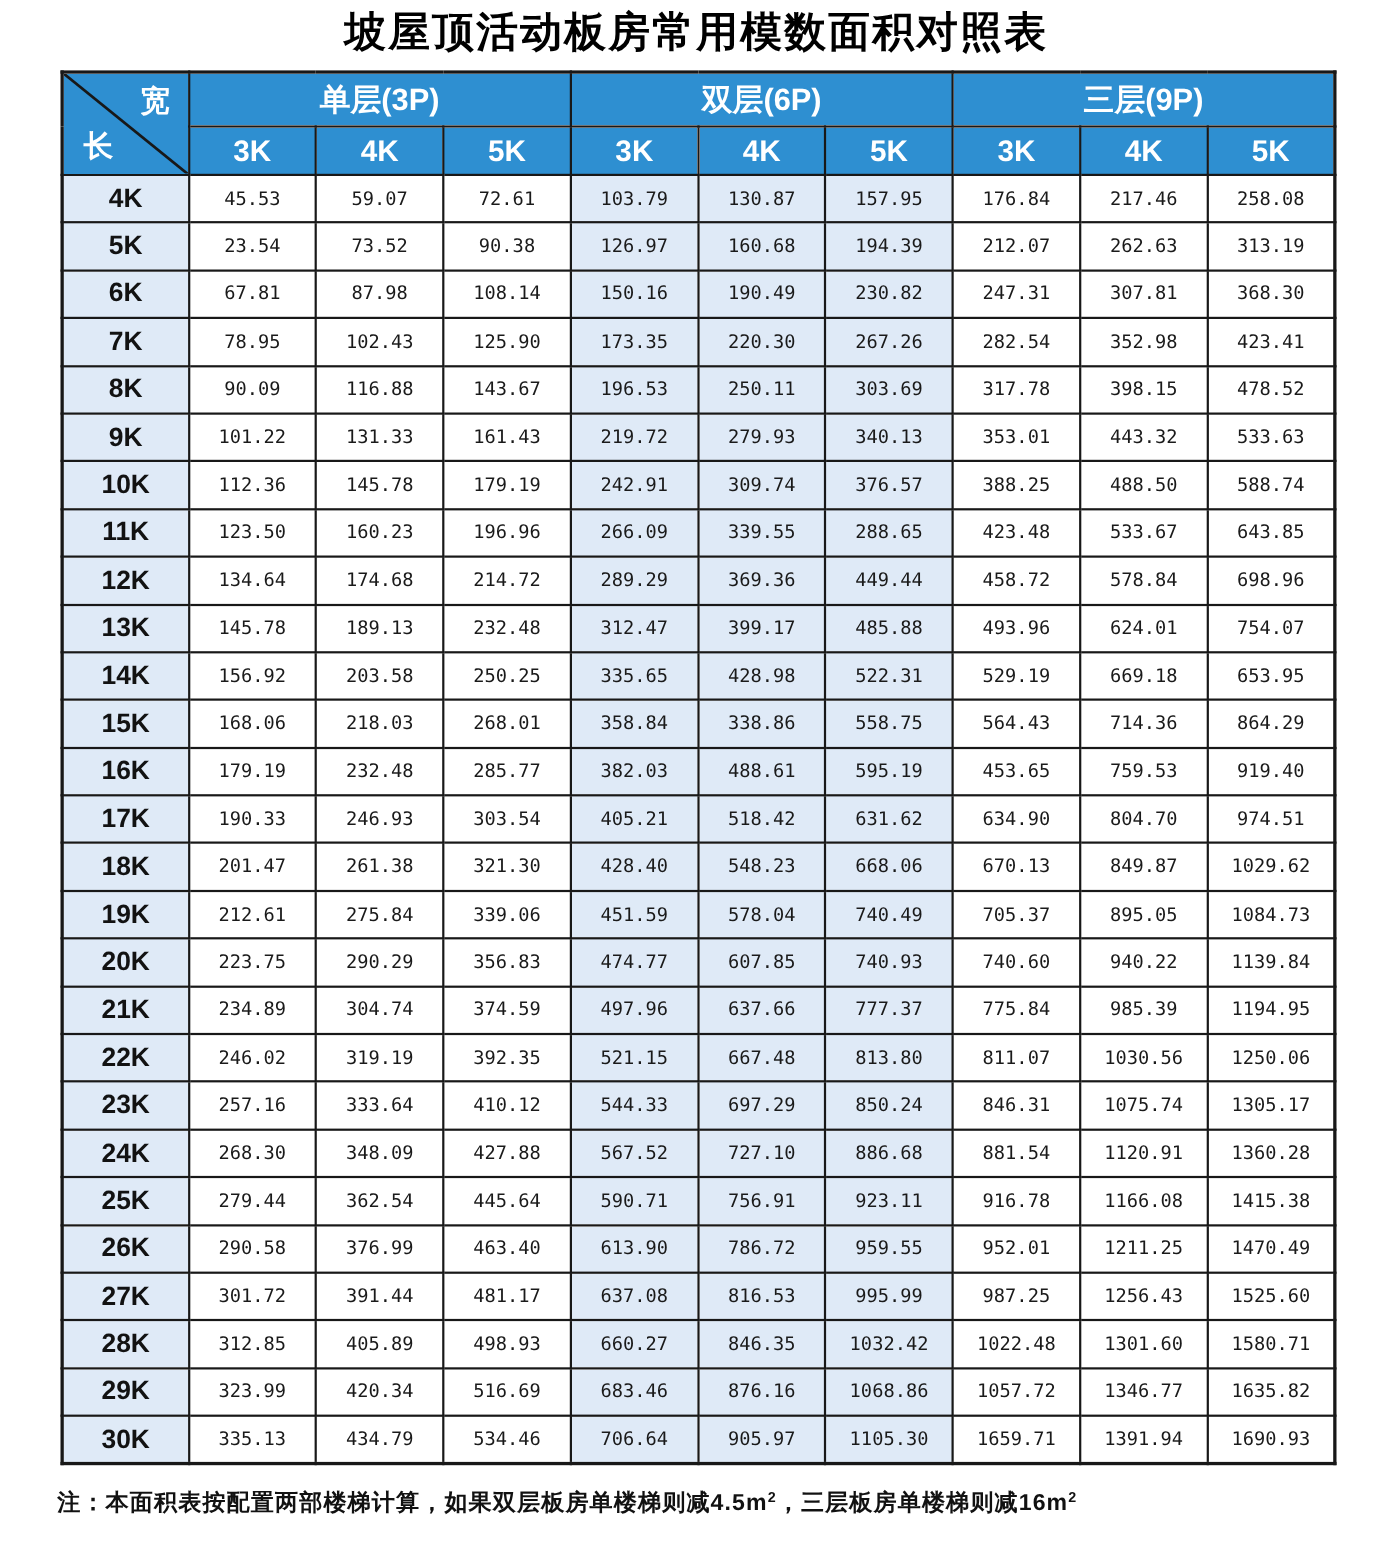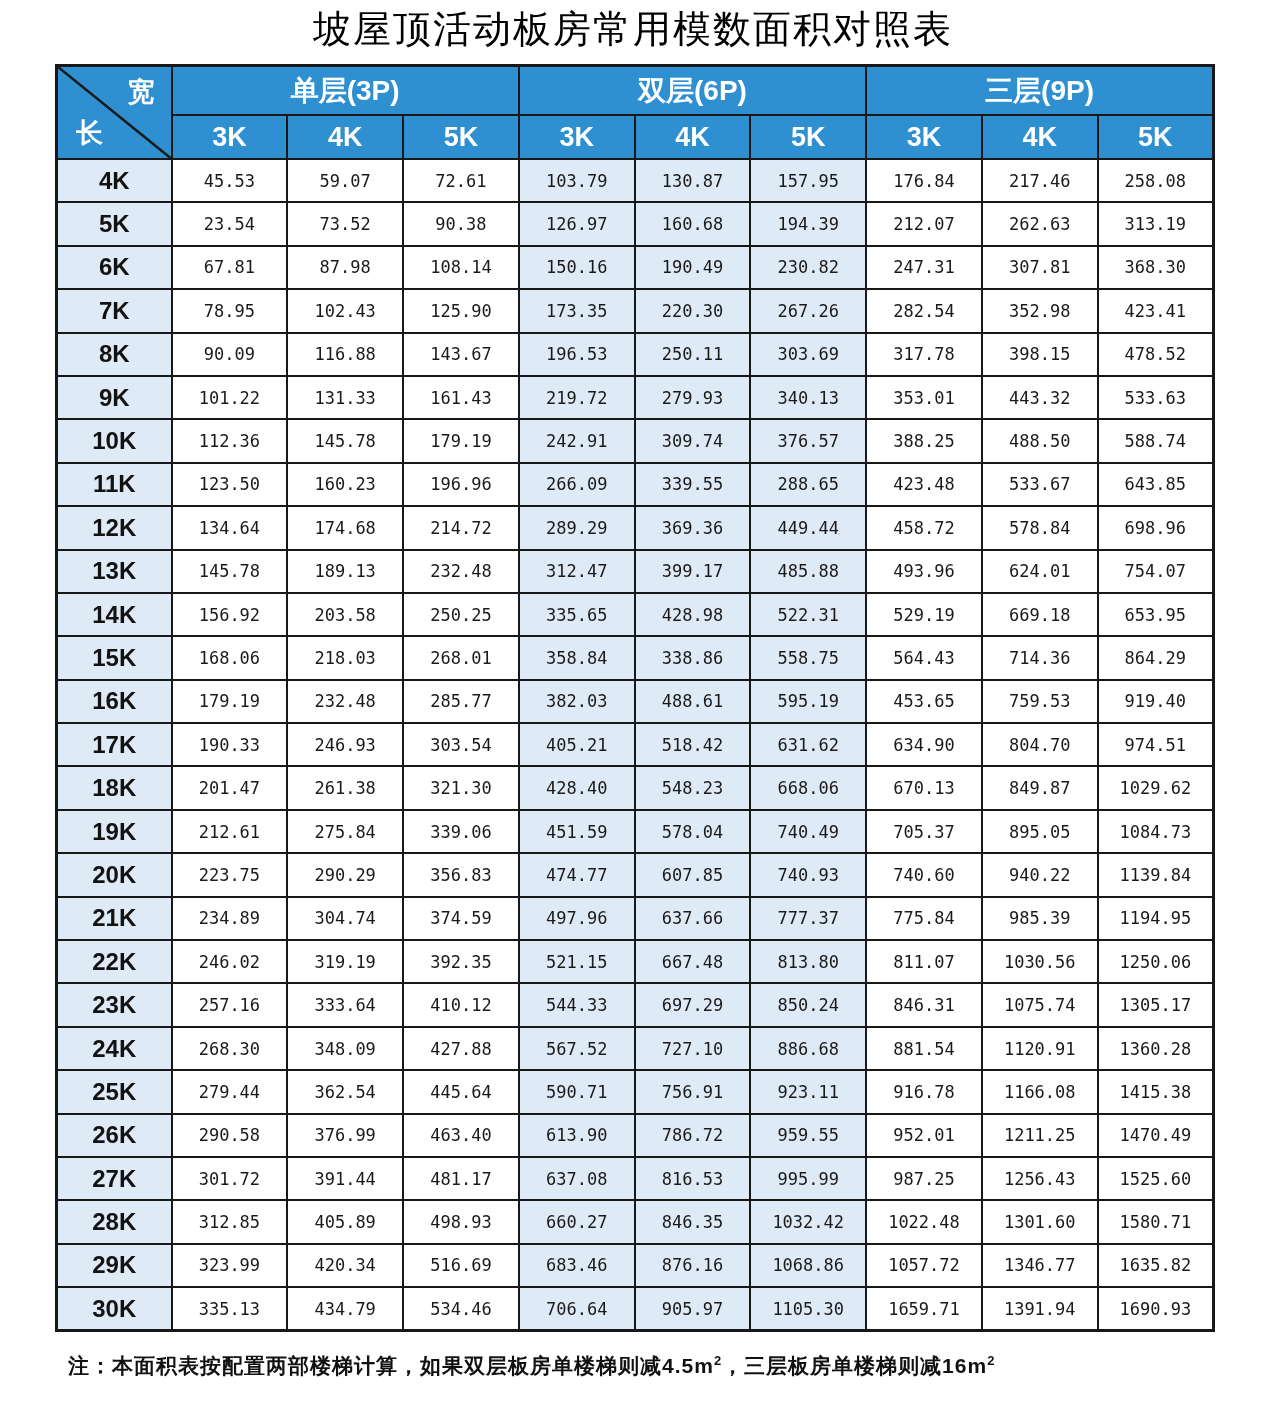--- a/index.html
+++ b/index.html
@@ -5,21 +5,21 @@
   html, body { margin: 0; padding: 0; }
   body {
     width: 1266px; height: 1404px;
     background: #ffffff;
     font-family: "Liberation Sans", sans-serif;
     position: relative;
   }
   .title {
     position: absolute; top: 4px; left: 0; width: 100%;
     text-align: center;
-    font-size: 38px; font-weight: normal; color: #000;
+    font-size: 38px; font-weight: bold; color: #000;
     letter-spacing: 2px;
   }
   .tablewrap { position: absolute; left: 55px; top: 64px; width: 1160px; }
   table.area {
     border-collapse: collapse; table-layout: fixed;
     width: 1160px;
     border: 3px solid #181818;
   }
   table.area th, table.area td {
     border: 2px solid #181818;
@@ -41,21 +41,20 @@
   tbody td {
     background: #ffffff;
     font-family: "DejaVu Sans Mono", monospace;
     font-size: 17px; color: #1a1a1a;
   }
   tbody td.tint { background: var(--tint-blue, #DFEAF7); }
   .footnote {
     position: absolute; left: 52px; top: 1352px;
     font-size: 21px; font-weight: bold; color: #111;
     letter-spacing: 1px;
-    margin-left: 16px;
   }
   .footnote sup { font-size: 13px; font-weight: bold; }
 </style>
 </head>
 <body>
 
 <div class="title">坡屋顶活动板房常用模数面积对照表</div>
 
 <div class="tablewrap">
   <table class="area">

